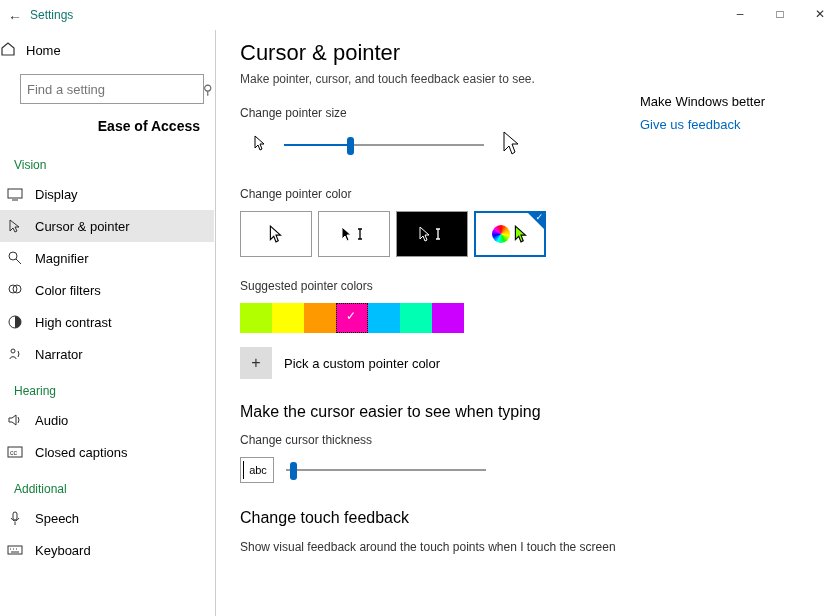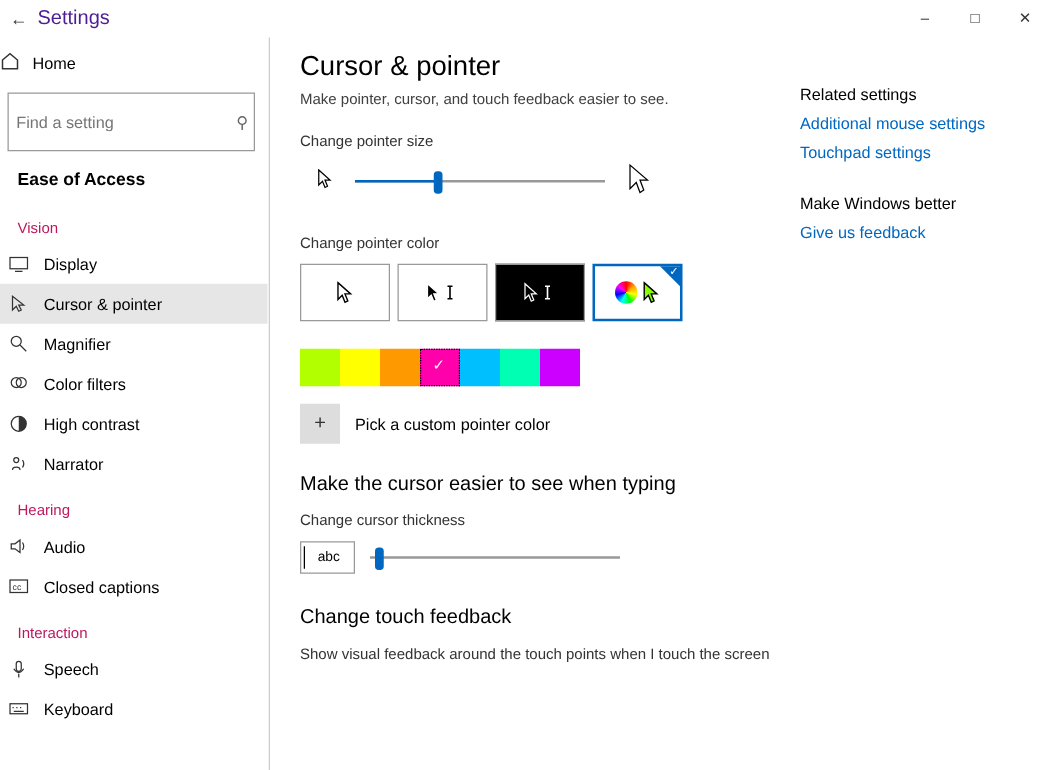--- a/index.html
+++ b/index.html
@@ -1,30 +1,30 @@
 <!DOCTYPE html>
 <html><head>
 <meta charset="utf-8">
 <style>
 * { box-sizing: border-box; margin: 0; padding: 0; font-family: "Segoe UI", Arial, sans-serif; }
 body { width: 840px; height: 616px; background: #fff; overflow: hidden; color: #000; font-size: 13px; }
 .titlebar { height: 30px; display: flex; align-items: center; position: relative; }
 .titlebar .back { width: 30px; text-align: center; font-size: 14px; color: #333; }
-.titlebar .title { font-size: 16px; color: #4c1d95; }
+.titlebar .title { font-size: 12px; color: #0f766e; }
 .winctrl { position: absolute; right: 0; top: 0; display: flex; }
 .winbtn { width: 40px; height: 28px; display: flex; align-items: center; justify-content: center; font-size: 12px; color: #333; }
 .layout { display: flex; height: calc(100% - 30px); }
 .sidebar { width: 215px; padding: 2px 0 0 0; border-right: 1px solid transparent; }
 .home { display: flex; align-items: center; height: 36px; gap: 10px; font-size: 13px; }
 .home svg { width: 16px; height: 16px; }
-.searchbox { margin: 6px 10px 10px 6px; height: 47px; border: 1px solid #999; display: flex; align-items: center; padding: 0 6px; }
+.searchbox { margin: 6px 10px 10px 20px; height: 30px; border: 1px solid #999; display: flex; align-items: center; padding: 0 6px; }
 .searchbox input { border: none; outline: none; flex: 1; font-size: 13px; background: transparent; }
 .searchbox .sicon { color: #666; font-size: 13px; }
-.sb-title { font-weight: 600; font-size: 14px; padding: 4px 14px 10px 14px; }
-.sb-group { color: #be185d; font-size: 12px; padding: 14px 14px 6px 14px; }
+.sb-title { font-weight: 600; font-size: 14px; padding: 4px 14px 10px 14px; text-align: right; }
+.sb-group { color: #15803d; font-size: 12px; padding: 14px 14px 6px 14px; }
 .sb-item { display: flex; align-items: center; height: 32px; padding-left: 7px; gap: 12px; font-size: 13px; cursor: default; }
 .sb-item.selected { background: #e6e6e6; }
 .sb-item .icn { width: 16px; height: 16px; display: flex; align-items: center; justify-content: center; color: #333; }
 .main { flex: 1; display: flex; padding: 10px 0 0 24px; overflow: hidden; }
 .content { width: 400px; }
 h1.pagetitle { font-size: 22px; font-weight: 400; margin-bottom: 6px; }
 .subtitle { color: #404040; font-size: 12px; margin-bottom: 20px; }
 h2.section { font-size: 16px; font-weight: 400; margin: 0 0 12px 0; }
 .label { font-size: 12px; color: #333; margin-bottom: 10px; }
 .ptrsize-row { display: flex; align-items: center; gap: 18px; margin-bottom: 28px; padding-left: 14px; }
@@ -40,21 +40,21 @@
 .color-card.selected::after { content: ""; position: absolute; top: 0; right: 0; width: 0; height: 0; border-left: 16px solid transparent; border-top: 16px solid #0067c0; }
 .color-card.selected .chk { position: absolute; top: -1px; right: 1px; color: #fff; font-size: 9px; z-index: 2; }
 .black-card { background: #000; }
 .swatch-row { display: flex; margin-bottom: 14px; }
 .swatch { width: 32px; height: 30px; position: relative; }
 .swatch.sel { outline: 1px dotted #000; outline-offset: -1px; }
 .swatch.sel .schk { position: absolute; top: 6px; left: 10px; color: #fff; font-size: 12px; }
 .custom-row { display: flex; align-items: center; gap: 12px; margin-bottom: 24px; }
 .plusbtn { width: 32px; height: 32px; background: #ddd; display: flex; align-items: center; justify-content: center; font-size: 16px; color: #333; }
 .thick-row { display: flex; align-items: center; gap: 12px; margin-bottom: 26px; }
-.abcbox { width: 44px; height: 26px; border: 1px solid #999; display: flex; align-items: center; justify-content: center; font-size: 11px; position: relative; }
+.abcbox { width: 34px; height: 26px; border: 1px solid #999; display: flex; align-items: center; justify-content: center; font-size: 11px; position: relative; }
 .abcbox::before { content: ""; position: absolute; left: 2px; top: 3px; bottom: 3px; width: 1px; background: #000; }
 .slider2 { position: relative; width: 200px; height: 20px; }
 .slider2 .track { position: absolute; top: 9px; left: 0; right: 0; height: 2px; background: #999; }
 .slider2 .thumb { position: absolute; top: 2px; left: 0; width: 7px; height: 18px; background: #0067c0; border-radius: 3px; }
 .rightcol { width: 190px; padding-top: 28px; }
 .rightcol .rhead { font-size: 13px; font-weight: 400; color: #000; margin-bottom: 8px; }
 .rightcol .rlink { color: #0067c0; font-size: 13px; margin-bottom: 8px; display: block; }
 .rightcol .rgroup { margin-bottom: 26px; }
 .touch-desc { font-size: 12px; color: #333; margin-top: 10px; line-height: 1.45; }
 
@@ -162,21 +162,21 @@
     <div class="sb-item">
       <span class="icn">
           <svg viewBox="0 0 16 16">
             <rect x="1" y="3" width="14" height="10" fill="none" stroke="#333"></rect>
             <text x="3" y="11" font-size="7" fill="#333">cc</text>
           </svg>
         </span>
       <span>Closed captions</span>
     </div>
 
-    <div class="sb-group">Interaction</div>
+    <div class="sb-group">Additional</div>
     <div class="sb-item">
       <span class="icn">
           <svg viewBox="0 0 16 16">
             <rect x="6" y="2" width="4" height="8" rx="2" fill="none" stroke="#333"></rect>
             <path d="M4 8 Q8 14 12 8" fill="none" stroke="#333"></path>
             <line x1="8" y1="12" x2="8" y2="15" stroke="#333"></line>
           </svg>
         </span>
       <span>Speech</span>
     </div>
@@ -243,20 +243,21 @@
           <span class="chk">✓</span>
           <div style="display:flex;align-items:center;gap:4px">
             <div class="rainbow-circle"></div>
             <svg width="14" height="18" viewBox="0 0 12 16">
                 <path class="green-cursor" d="M1 1 L1 13 L4 10 L6 15 L8 14 L6 9 L10 9 Z"></path>
               </svg>
           </div>
         </div>
       </div>
 
+      <div class="label">Suggested pointer colors</div>
       <div class="swatch-row" id="swatches">
           <div class="swatch" style="background: rgb(178, 255, 0);"></div>
           <div class="swatch" style="background: rgb(255, 255, 0);"></div>
           <div class="swatch" style="background: rgb(255, 153, 0);"></div>
           <div class="swatch sel" style="background: rgb(255, 0, 170);">
             <span class="schk">✓</span>
           </div>
           <div class="swatch" style="background: rgb(0, 191, 255);"></div>
           <div class="swatch" style="background: rgb(0, 255, 178);"></div>
           <div class="swatch" style="background: rgb(204, 0, 255);"></div>
@@ -278,25 +279,20 @@
           <div class="thumb" style="left:2%"></div>
         </div>
       </div>
 
       <h2 class="section">Change touch feedback</h2>
       <div class="touch-desc">Show visual feedback around the touch points when I touch the screen</div>
     </div>
 
     <div class="rightcol">
       <div class="rgroup">
-        <div class="rhead">Related settings</div>
-        <a class="rlink">Additional mouse settings</a>
-        <a class="rlink">Touchpad settings</a>
-      </div>
-      <div class="rgroup">
       </div>
       <div class="rgroup">
         <div class="rhead">Make Windows better</div>
         <a class="rlink">Give us feedback</a>
       </div>
     </div>
   </div>
 </div>
 
 </body></html>

